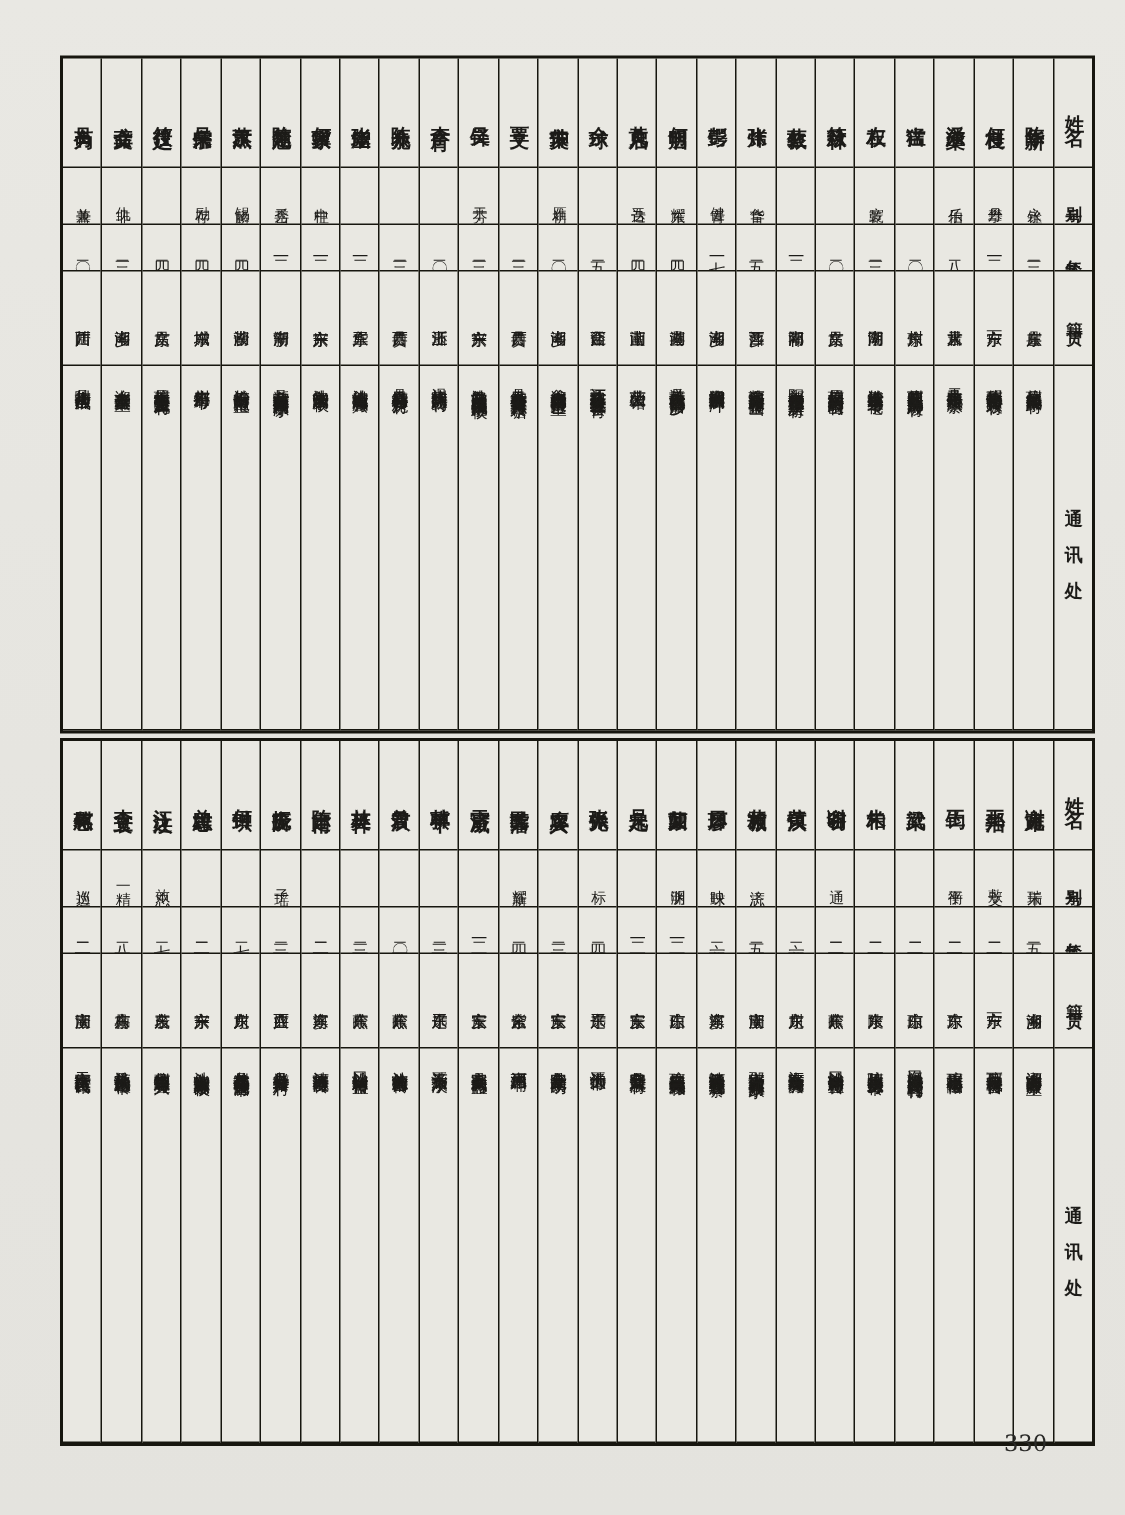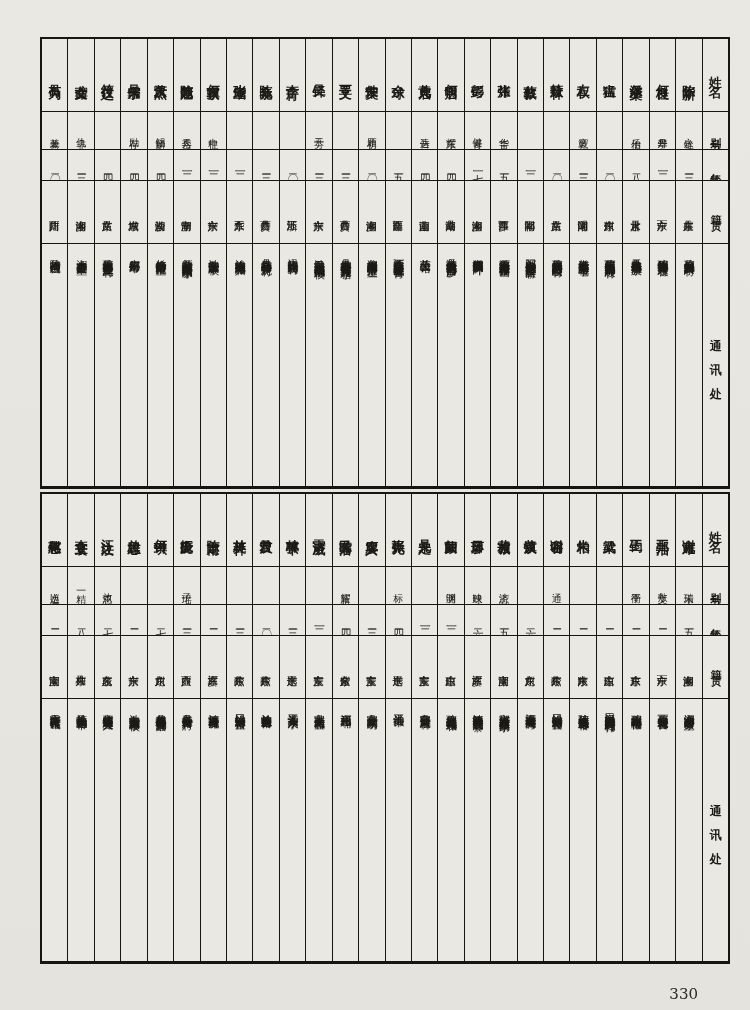--- a/index.html
+++ b/index.html
@@ -56,21 +56,20 @@
   .hdrcol .c-name .vtxt{letter-spacing:9px;font-size:13px;}
   .hdrcol .c-alias .vtxt{font-size:11px;letter-spacing:2px;}
   .hdrcol .c-age .vtxt{font-size:11px;letter-spacing:1px;}
   .hdrcol .c-native .vtxt{font-size:11px;letter-spacing:7px;}
   .hdrcol .c-address{align-items:center;padding:0;}
   .hdrcol .c-address .vtxt{font-size:12px;letter-spacing:24px;}
   .page-number{
     position:absolute;right:52px;top:953px;
     font-size:15px;color:#2a2a28;
     font-family:"DejaVu Serif",serif;
-    margin-top:32px;
   }
 </style>
 </head>
 <body>
 
 <div class="sheet">
   <div class="reg-table t-top">
       <div class="col hdrcol">
         <div class="c c-name">
           <div class="vtxt">姓名</div>

